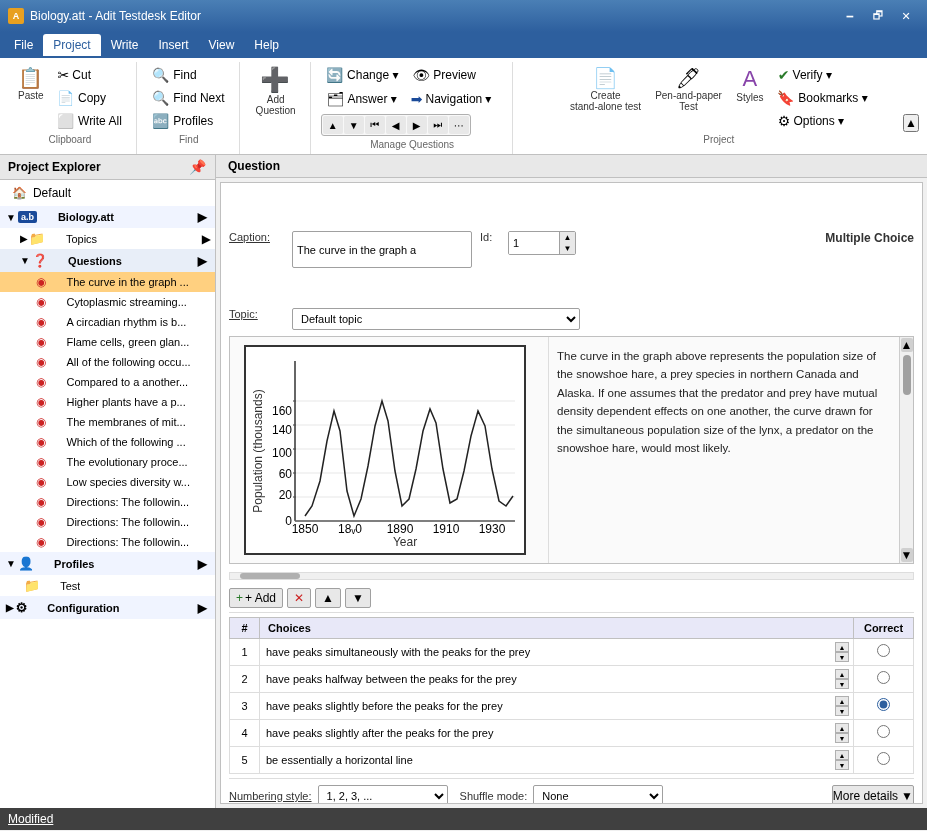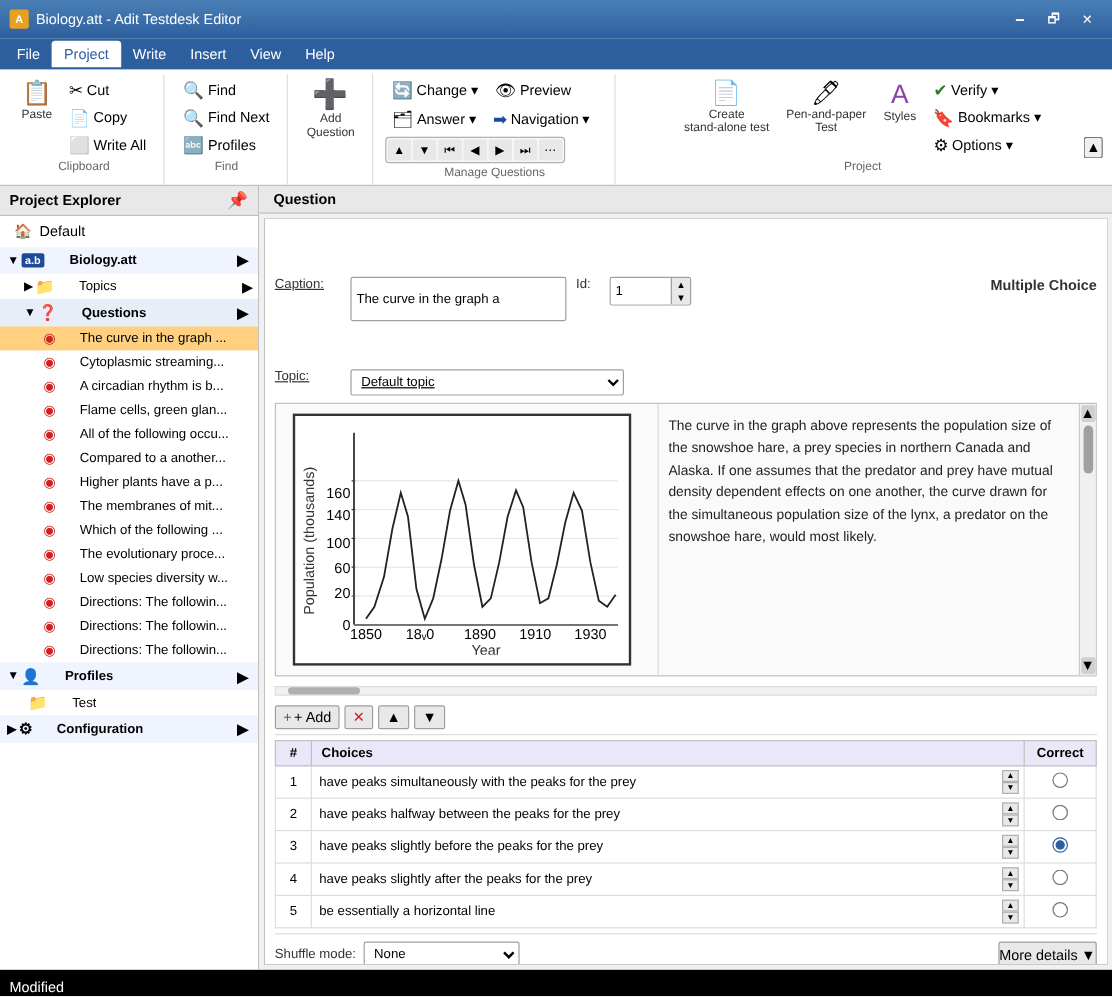--- a/index.html
+++ b/index.html
@@ -101,26 +101,27 @@
 
     
     .main-layout {
       display: flex;
       height: calc(831px - 32px - 26px - 95px - 22px);
     }
 
     
     .status-bar {
       height: 22px;
-      background: #000000;
-      display: flex;
-      align-items: flex-end;
+      background: #404040;
+      display: flex;
+      align-items: center;
       padding: 0 8px;
       color: white;
       font-size: 11px;
+      text-decoration: underline;
     }
 
     
     .sidebar {
       width: 216px;
       min-width: 216px;
       background: white;
       border-right: 1px solid #c0c0c0;
       display: flex;
       flex-direction: column;
@@ -709,21 +710,21 @@
           <div class="spin-btns">
             <button class="spin-btn">▲</button>
             <button class="spin-btn">▼</button>
           </div>
         </div>
         <span class="multiple-choice-label">Multiple Choice</span>
       </div>
 
       <div class="form-row">
         <span class="form-label underline">Topic:</span>
-        <select class="select-input" style="width:228px;text-decoration:underline;"><option>Default topic</option></select>
+        <select class="select-input" style="width:288px;"><option>Default topic</option></select>
       </div>
 
       <div class="question-body">
 
         <div class="question-graph">
           <div class="graph-container">
             <svg width="270" height="195">
 
               <text transform="translate(12,100) rotate(-90)" text-anchor="middle" font-size="9" fill="#333">Population (thousands)</text>
 
@@ -897,20 +898,24 @@
                   </div>
                 </div>
               </td>
               <td class="correct"><input type="radio" name="correct-choice" class="radio-checked" style=""></td>
             </tr>
           </tbody>
       </table>
 
       <div class="bottom-toolbar">
         <div class="bottom-form-group">
+          <span class="form-label underline">Numbering style:</span>
+          <select class="select-input" style="width:130px;"><option>1, 2, 3, ...</option></select>
+        </div>
+        <div class="bottom-form-group">
           <span class="form-label">Shuffle mode:</span>
           <select class="select-input" style="width:130px;"><option>None</option></select>
         </div>
         <button class="more-details-btn">
           <span>More details</span>
           <span>▼</span>
         </button>
       </div>
 
       <div class="tab-bar">

